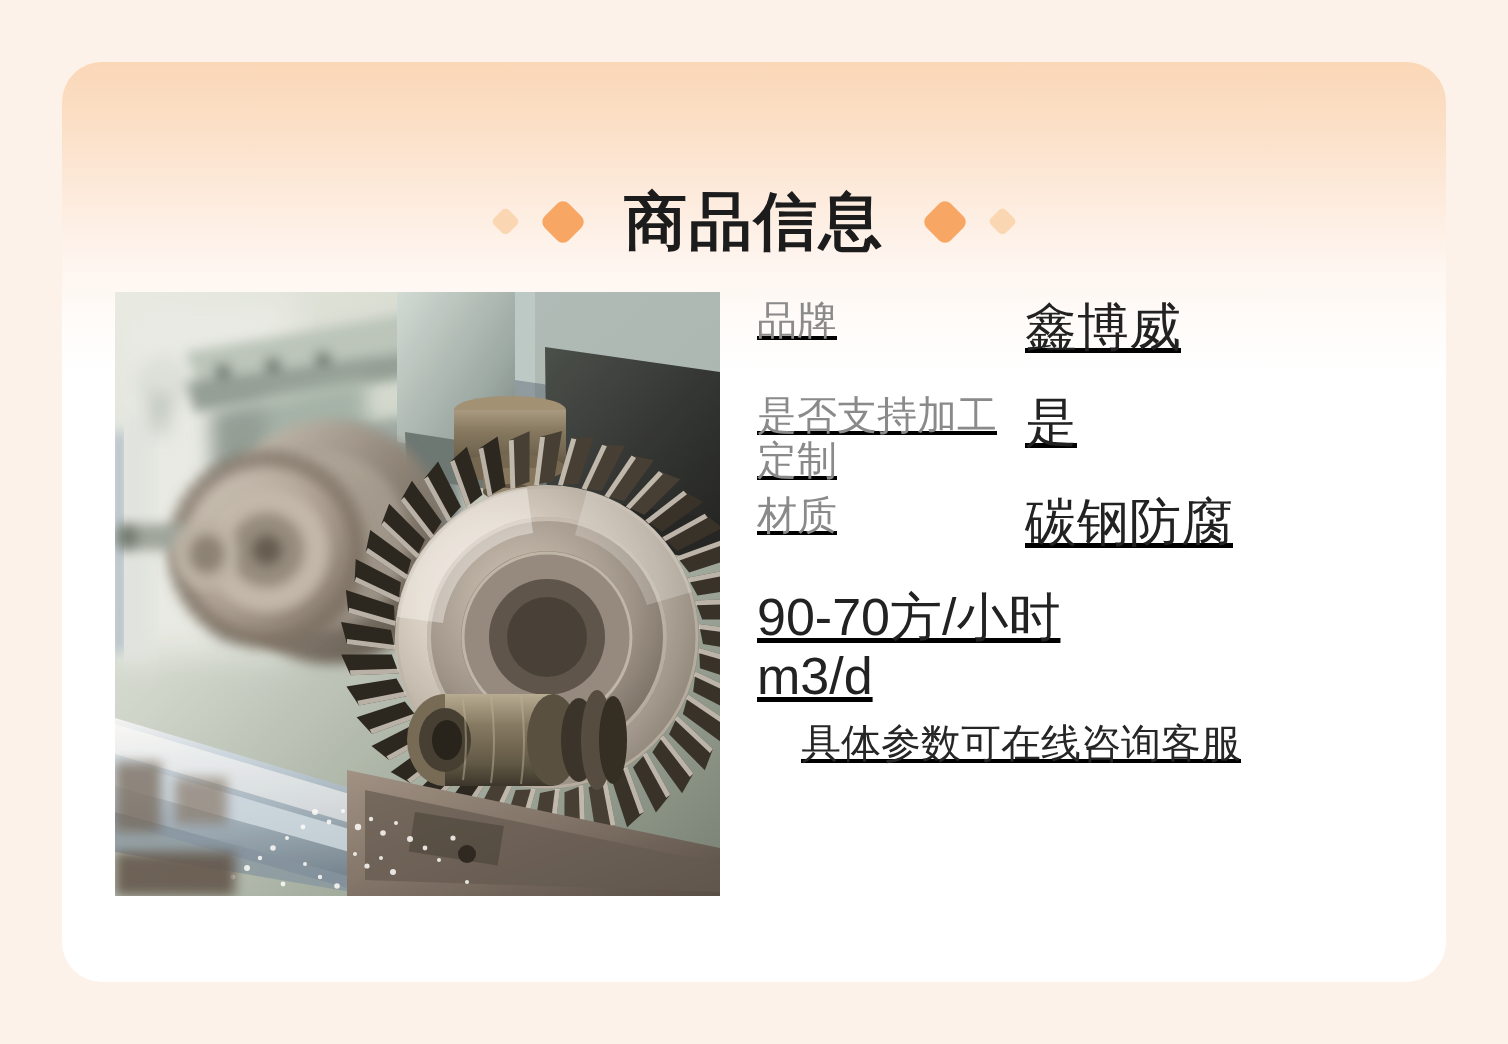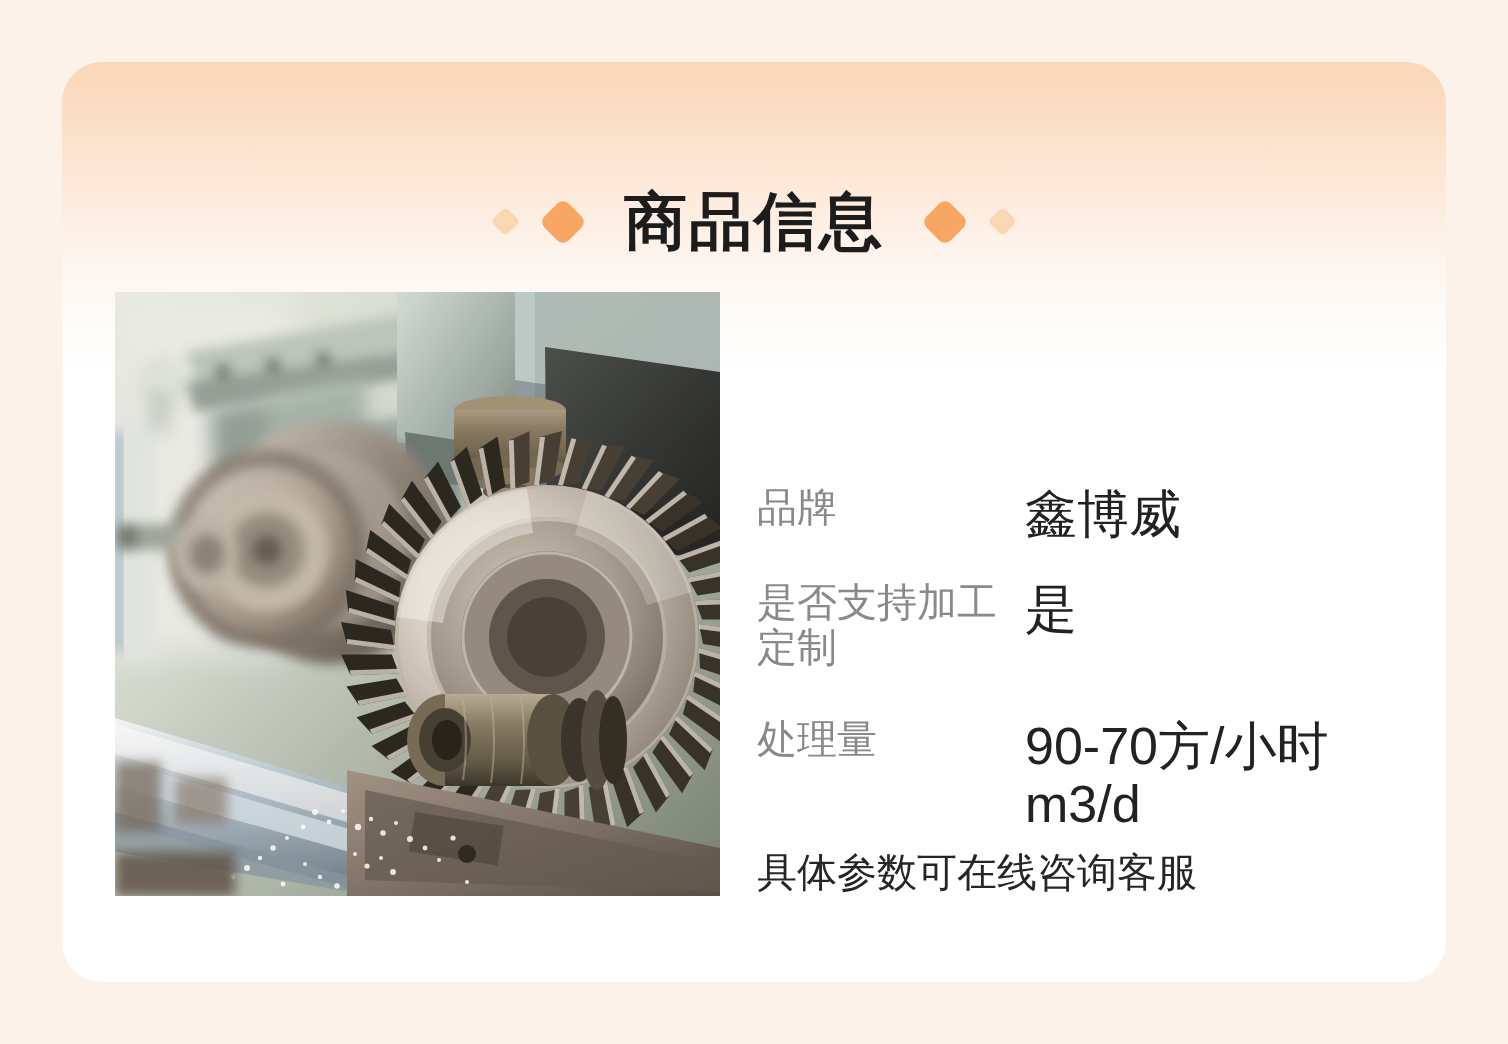--- a/index.html
+++ b/index.html
@@ -90,21 +90,22 @@
     white-space: nowrap;
   }
 
   
   .content {
     position: absolute;
     left: 53px;
     top: 230px;
     width: 1280px;
     display: flex;
-    align-items: flex-end;
+    align-items: flex-start;
+    text-decoration: underline;
   }
 
   
   .photo {
     position: relative;
     width: 605px;
     height: 604px;
     flex: 0 0 605px;
     overflow: hidden;
     background: #8f9a90;
@@ -138,20 +139,21 @@
     line-height: 1.13;
     color: #222222;
     max-width: 368px;
     font-weight: normal;
   }
   .footnote {
     font-size: 40px;
     line-height: 1.2;
     color: #262626;
     margin-top: 14px;
+    margin-left: 44px;
   }
 </style>
 </head>
 <body>
 
 <div class="page">
   <div class="card">
 
     <div class="header">
       <div class="title-row">
@@ -609,25 +611,26 @@
           <div class="spec-label">品牌</div>
           <div class="spec-value">鑫博威</div>
         </div>
 
         <div class="spec-row tight">
           <div class="spec-label">是否支持加工定制</div>
           <div class="spec-value">是</div>
         </div>
 
         <div class="spec-row">
+          <div class="spec-label">材质</div>
+          <div class="spec-value">碳钢防腐</div>
         </div>
 
 
         <div class="spec-row tight">
-          <div class="spec-label">处理量</div>
           <div class="spec-value">90-70方/小时 m3/d</div>
         </div>
 
         <div class="footnote">具体参数可在线咨询客服</div>
 
       </div>
     </div>
   </div>
 </div>
 

